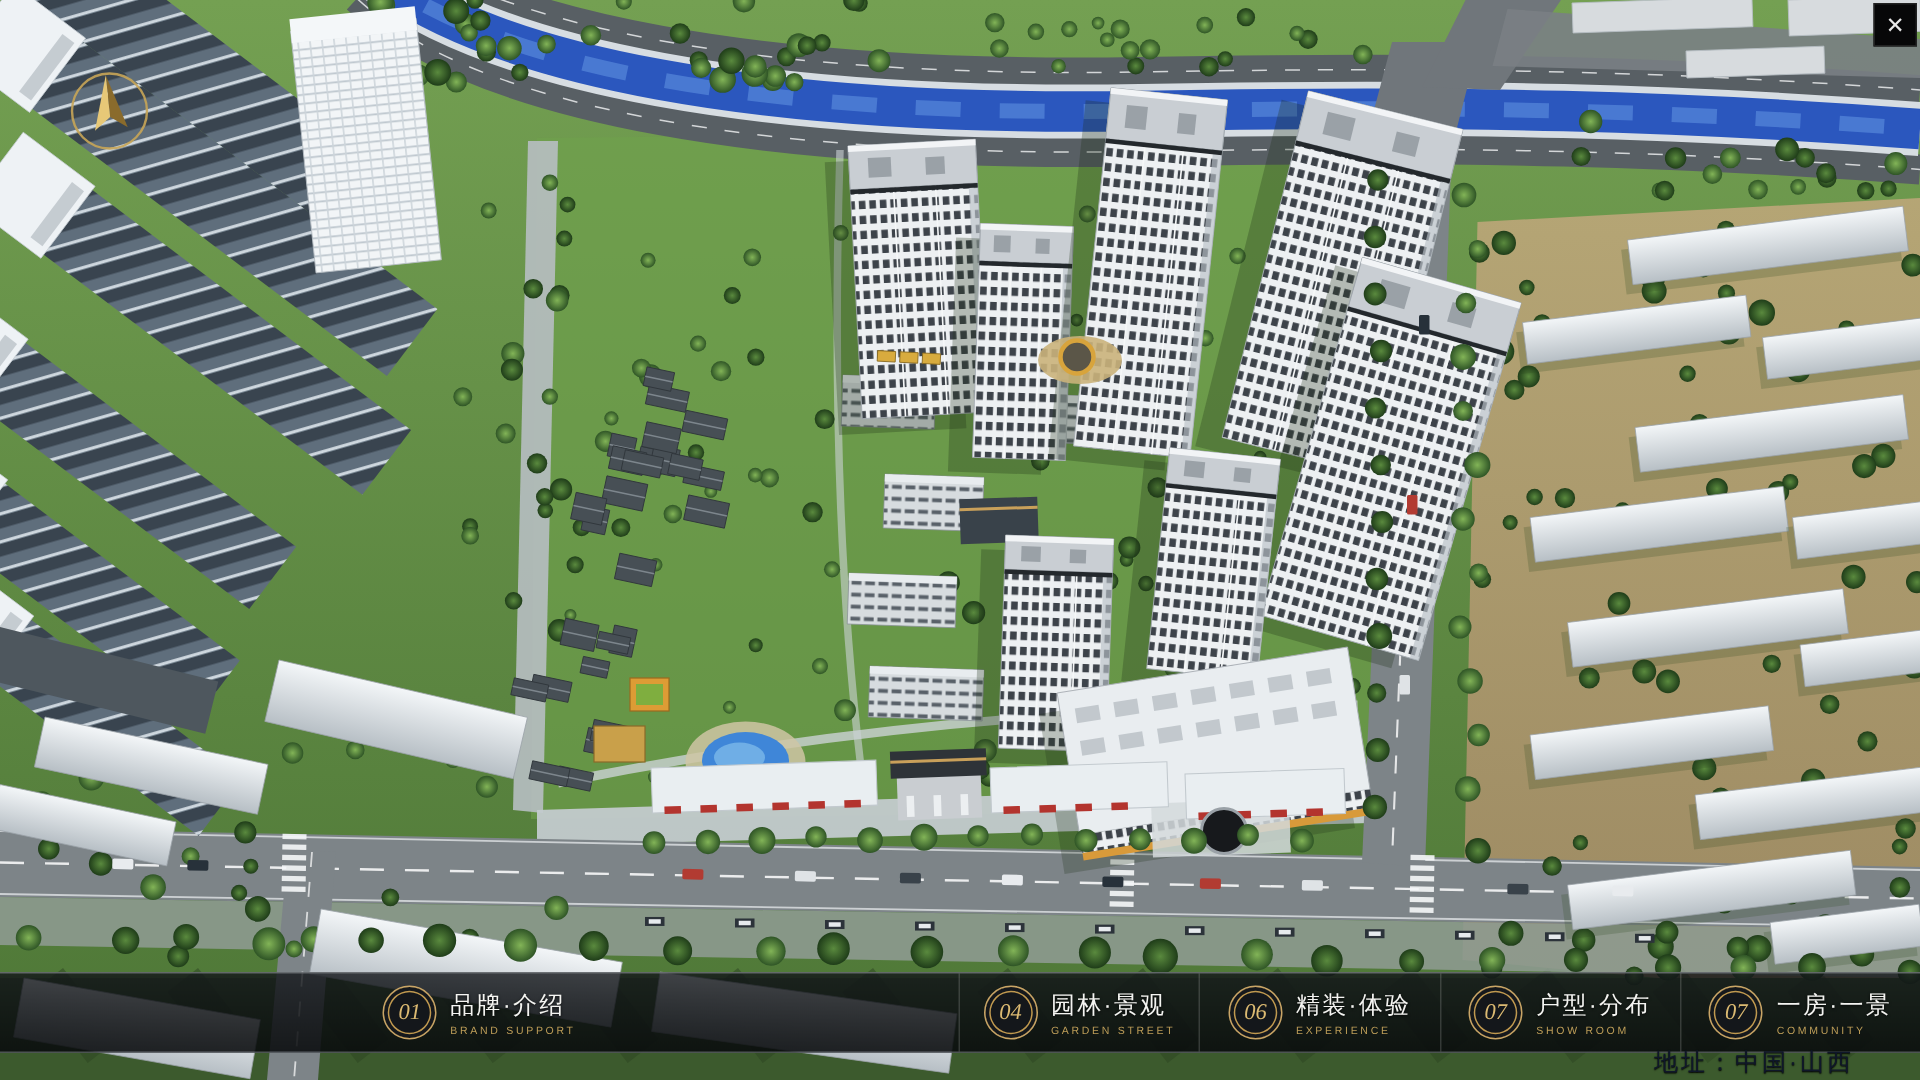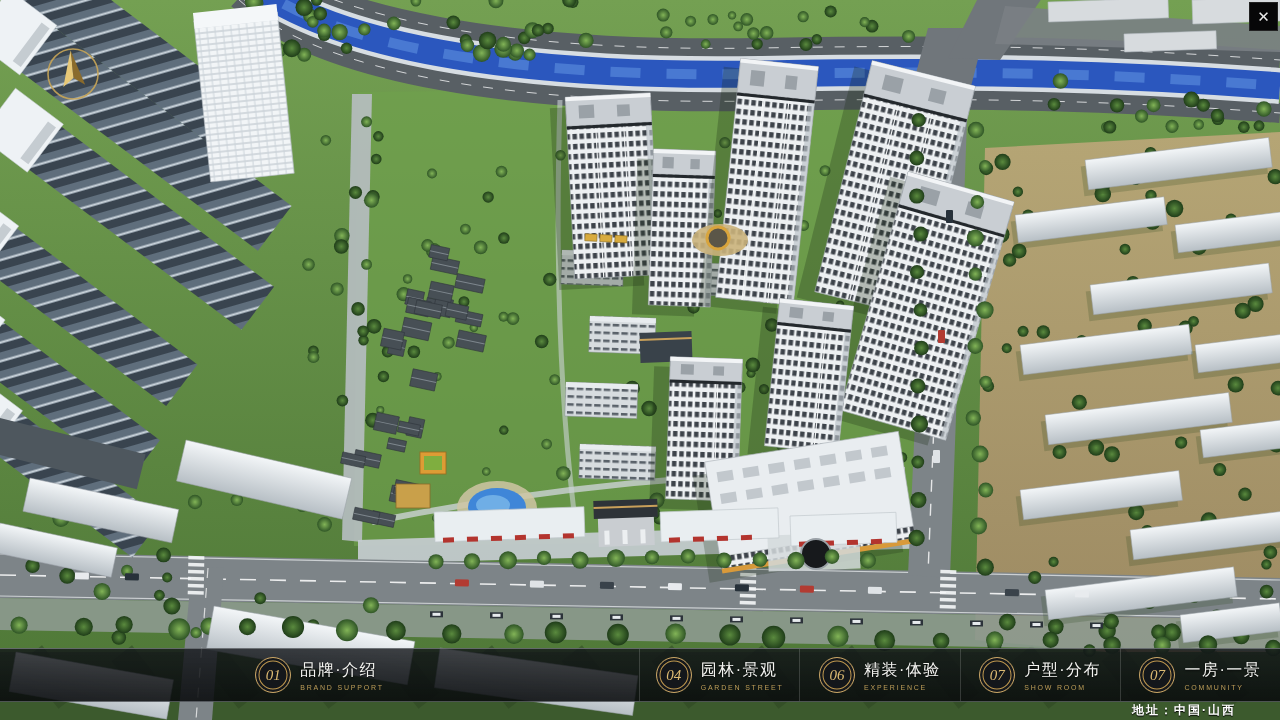--- a/index.html
+++ b/index.html
@@ -31,22 +31,22 @@
   
   #logo-plaque{width:126px;flex:0 0 126px;height:78px;margin-top:-14px;z-index:16;
     background:linear-gradient(#181c21,#0c0f12);border:2px solid #8d723c;
     box-shadow:0 0 0 1px #33373c,inset 0 0 0 1px #5e4c28,0 2px 8px rgba(0,0,0,.6);
     display:flex;flex-direction:column;align-items:center;justify-content:center;cursor:pointer;}
   #logo-name{font-family:"Liberation Serif",serif;font-weight:bold;font-size:21px;color:#d9bc7c;
     letter-spacing:6px;text-indent:6px;margin-top:2px;text-shadow:0 1px 2px #000;}
   #logo-rule{width:58px;height:2px;margin-top:4px;
     background:repeating-linear-gradient(90deg,#6d5830 0 4px,transparent 4px 7px);}
   
-  #address{position:absolute;right:44px;bottom:1px;font-size:12px;color:#ffffff;
-    letter-spacing:2px;z-index:16;text-shadow:0 1px 1px #000;font-weight:bold;}
+  #address{position:absolute;right:44px;bottom:1px;font-size:16px;color:#0f172a;
+    letter-spacing:2px;z-index:16;text-shadow:0 1px 1px #000;}
 </style>
 </head>
 <body>
 
 <div id="stage">
 
   <svg id="map" viewBox="0 0 1280 720">
     <defs>
       <linearGradient id="grassG" x1="0" y1="0" x2="0" y2="1">
         <stop offset="0" stop-color="#74a052"></stop>

